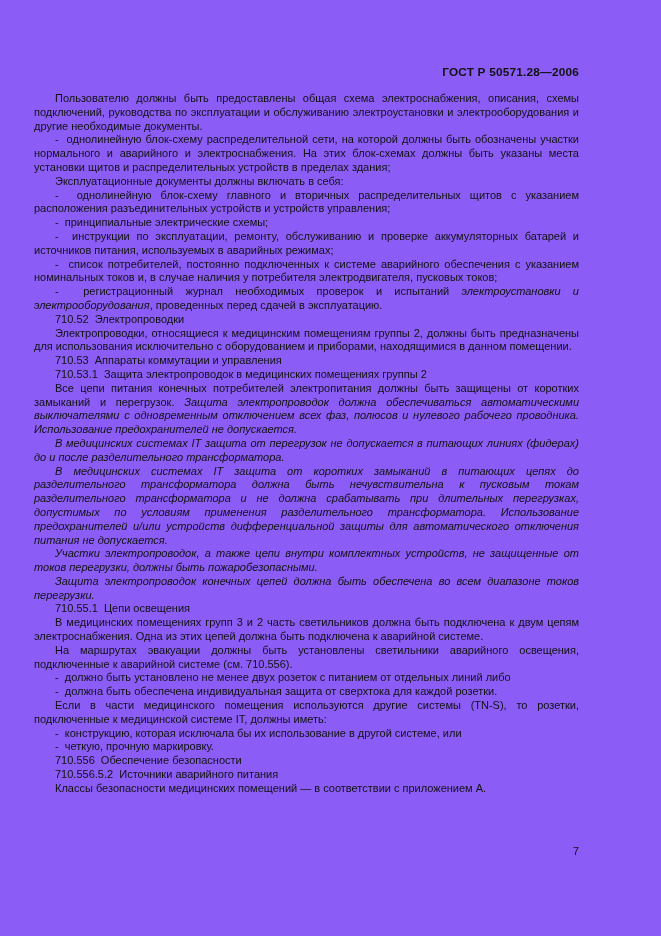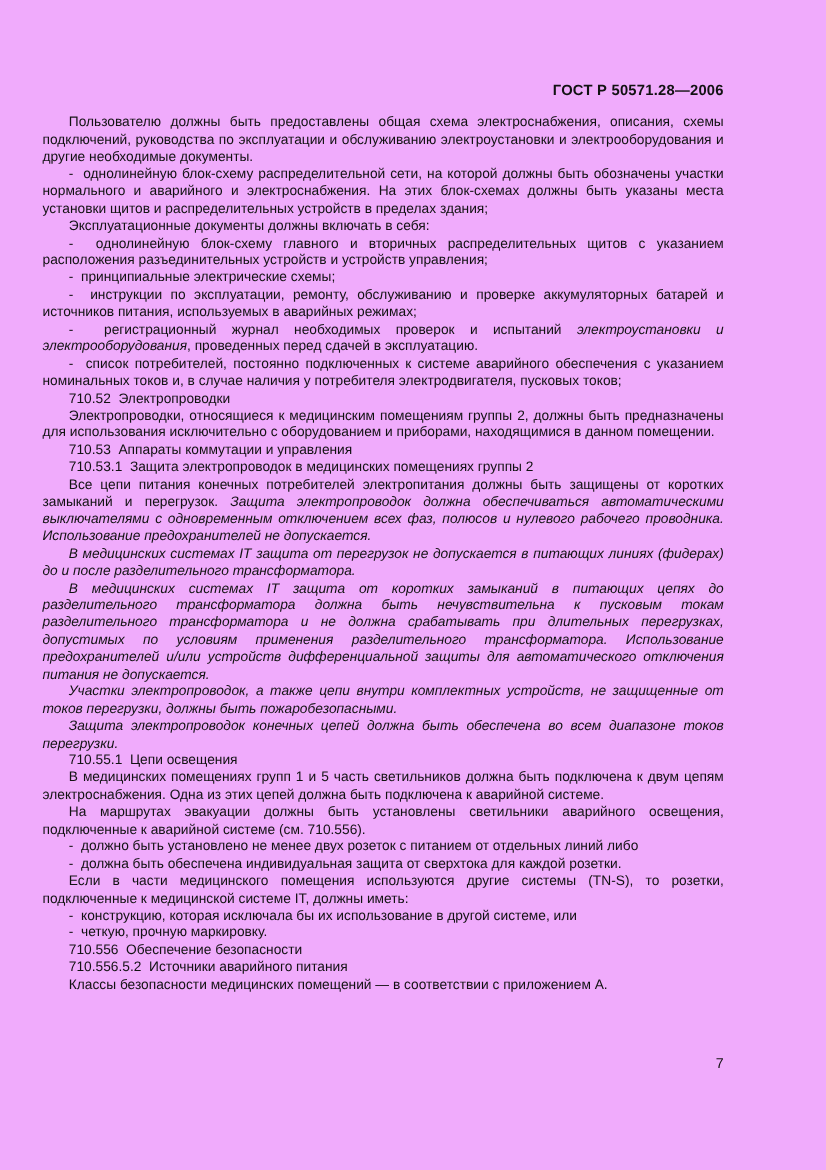--- a/index.html
+++ b/index.html
@@ -1,20 +1,20 @@
 <!DOCTYPE html>
 <html lang="ru"><head>
 <meta charset="utf-8">
 <style>
   html, body { margin: 0; padding: 0; background: #ffffff; }
   .page {
     position: relative;
     width: 661px;
     height: 936px;
-    background: #f0abfc;
+    background: #8b5cf6;
     font-family: "Liberation Sans", sans-serif;
     color: #121212;
     overflow: hidden;
   }
   .doc-header {
     position: absolute;
     top: 66px;
     left: 34px;
     width: 545px;
     text-align: right;
@@ -54,33 +54,33 @@
 <div class="page">
   <div class="doc-header">ГОСТ Р 50571.28—2006</div>
 
   <div class="doc-body" id="doc-body">
       <p><span>Пользователю должны быть предоставлены общая схема электроснабжения, описания, схемы подключений, руководства по эксплуатации и обслуживанию электроустановки и электрооборудования и другие необходимые документы.</span></p>
       <p><span>-&nbsp; однолинейную блок-схему распределительной сети, на которой должны быть обозначены участки нормального и аварийного и электроснабжения. На этих блок-схемах должны быть указаны места установки щитов и распределительных устройств в пределах здания;</span></p>
       <p><span>Эксплуатационные документы должны включать в себя:</span></p>
       <p><span>-&nbsp; однолинейную блок-схему главного и вторичных распределительных щитов с указанием расположения разъединительных устройств и устройств управления;</span></p>
       <p><span>-&nbsp; принципиальные электрические схемы;</span></p>
       <p><span>-&nbsp; инструкции по эксплуатации, ремонту, обслуживанию и проверке аккумуляторных батарей и источников питания, используемых в аварийных режимах;</span></p>
+      <p><span>-&nbsp; список потребителей, постоянно подключенных к системе аварийного обеспечения с указанием номинальных токов и, в случае наличия у потребителя электродвигателя, пусковых токов;</span></p>
       <p><span>-&nbsp; регистрационный журнал необходимых проверок и испытаний </span><i>электроустановки и электрооборудования</i><span>, проведенных перед сдачей в эксплуатацию.</span></p>
-      <p><span>-&nbsp; список потребителей, постоянно подключенных к системе аварийного обеспечения с указанием номинальных токов и, в случае наличия у потребителя электродвигателя, пусковых токов;</span></p>
       <p><span>710.52&nbsp;&nbsp;Электропроводки</span></p>
       <p><span>Электропроводки, относящиеся к медицинским помещениям группы 2, должны быть предназначены для использования исключительно с оборудованием и приборами, находящимися в данном помещении.</span></p>
       <p><span>710.53&nbsp;&nbsp;Аппараты коммутации и управления</span></p>
       <p><span>710.53.1&nbsp;&nbsp;Защита электропроводок в медицинских помещениях группы 2</span></p>
       <p><span>Все цепи питания конечных потребителей электропитания должны быть защищены от коротких замыканий и перегрузок. </span><i>Защита электропроводок должна обеспечиваться автоматическими выключателями с одновременным отключением всех фаз, полюсов и нулевого рабочего проводника. Использование предохранителей не допускается.</i></p>
       <p><i>В медицинских системах IT защита от перегрузок не допускается в питающих линиях (фидерах) до и после разделительного трансформатора.</i></p>
       <p><i>В медицинских системах IT защита от коротких замыканий в питающих цепях до разделительного трансформатора должна быть нечувствительна к пусковым токам разделительного трансформатора и не должна срабатывать при длительных перегрузках, допустимых по условиям применения разделительного трансформатора. Использование предохранителей и/или устройств дифференциальной защиты для автоматического отключения питания не допускается.</i></p>
       <p><i>Участки электропроводок, а также цепи внутри комплектных устройств, не защищенные от токов перегрузки, должны быть пожаробезопасными.</i></p>
       <p><i>Защита электропроводок конечных цепей должна быть обеспечена во всем диапазоне токов перегрузки.</i></p>
       <p><span>710.55.1&nbsp;&nbsp;Цепи освещения</span></p>
-      <p><span>В медицинских помещениях групп 1 и 5 часть светильников должна быть подключена к двум цепям электроснабжения. Одна из этих цепей должна быть подключена к аварийной системе.</span></p>
+      <p><span>В медицинских помещениях групп 3 и 2 часть светильников должна быть подключена к двум цепям электроснабжения. Одна из этих цепей должна быть подключена к аварийной системе.</span></p>
       <p><span>На маршрутах эвакуации должны быть установлены светильники аварийного освещения, подключенные к аварийной системе (см. 710.556).</span></p>
       <p><span>-&nbsp; должно быть установлено не менее двух розеток с питанием от отдельных линий либо</span></p>
       <p><span>-&nbsp; должна быть обеспечена индивидуальная защита от сверхтока для каждой розетки.</span></p>
       <p><span>Если в части медицинского помещения используются другие системы (TN-S), то розетки, подключенные к медицинской системе IT, должны иметь:</span></p>
       <p><span>-&nbsp; конструкцию, которая исключала бы их использование в другой системе, или</span></p>
       <p><span>-&nbsp; четкую, прочную маркировку.</span></p>
       <p><span>710.556&nbsp;&nbsp;Обеспечение безопасности</span></p>
       <p><span>710.556.5.2&nbsp;&nbsp;Источники аварийного питания</span></p>
       <p><span>Классы безопасности медицинских помещений — в соответствии с приложением А.</span></p>
     </div>

